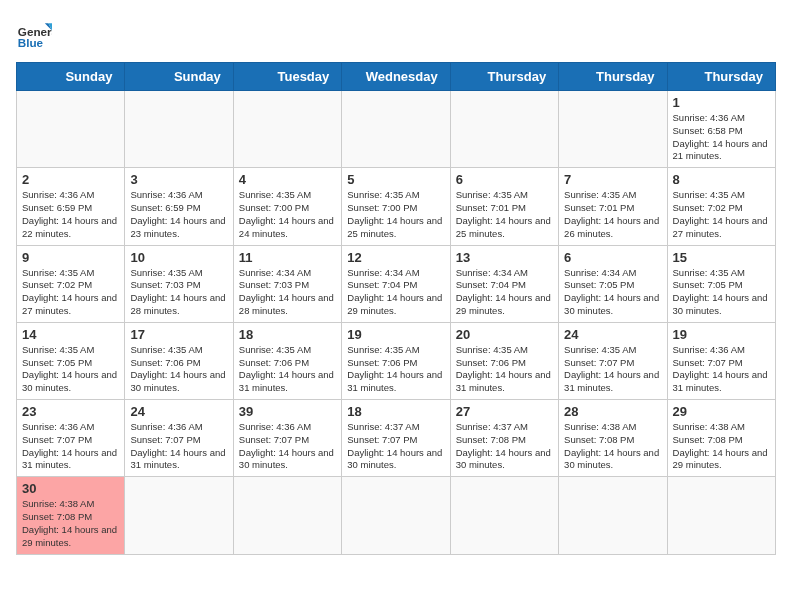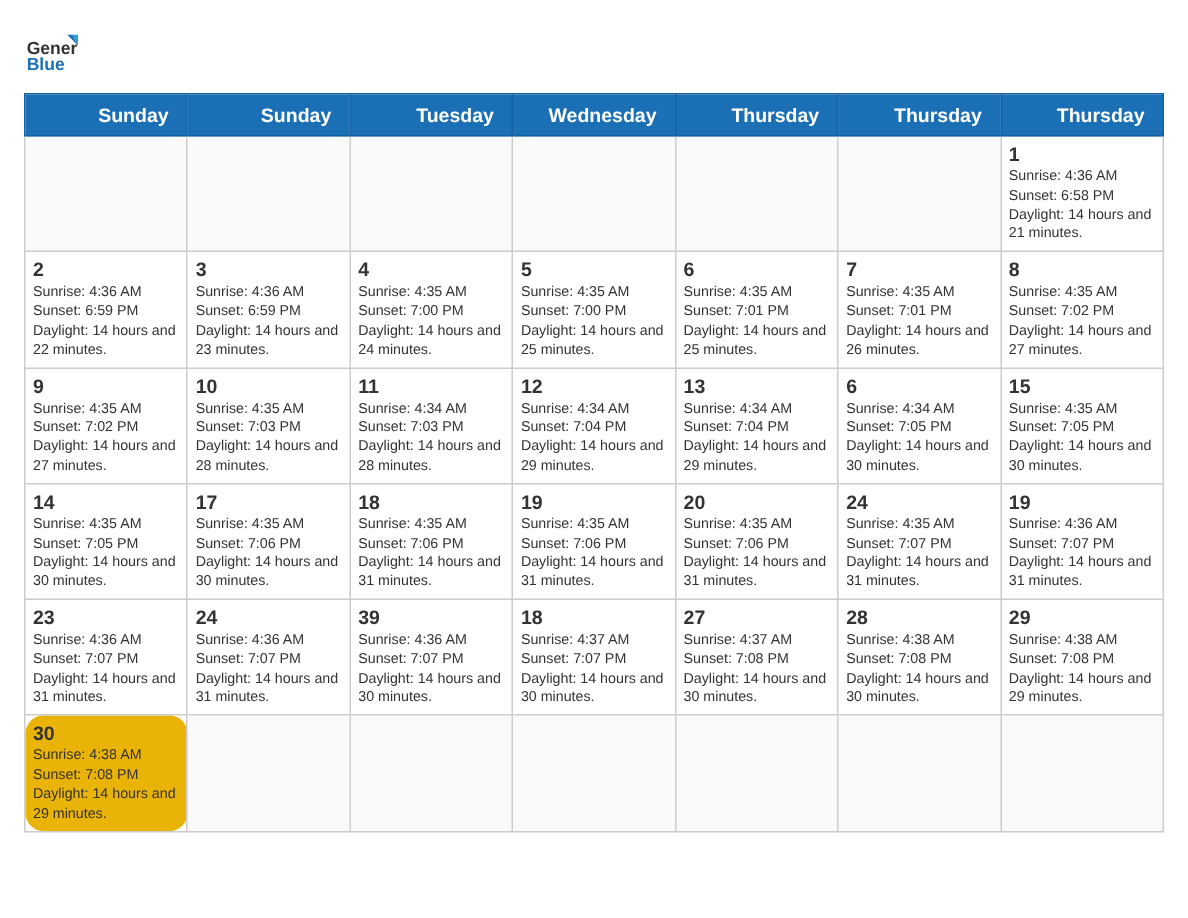--- a/index.html
+++ b/index.html
@@ -320,21 +320,21 @@
         </td>
         <td>
           <span class="day-number">29</span>
           <div class="day-info">Sunrise: 4:38 AM
 Sunset: 7:08 PM
 Daylight: 14 hours
 and 29 minutes.</div>
         </td>
       </tr>
       <tr class="last-row-tr">
-        <td style="background: #eab308; border-radius: 12px;">
+        <td style="background: #fca5a5;">
           <span class="day-number">30</span>
           <div class="day-info">Sunrise: 4:38 AM
 Sunset: 7:08 PM
 Daylight: 14 hours
 and 29 minutes.</div>
         </td>
         <td class="empty"></td>
         <td class="empty"></td>
         <td class="empty"></td>
         <td class="empty"></td>

